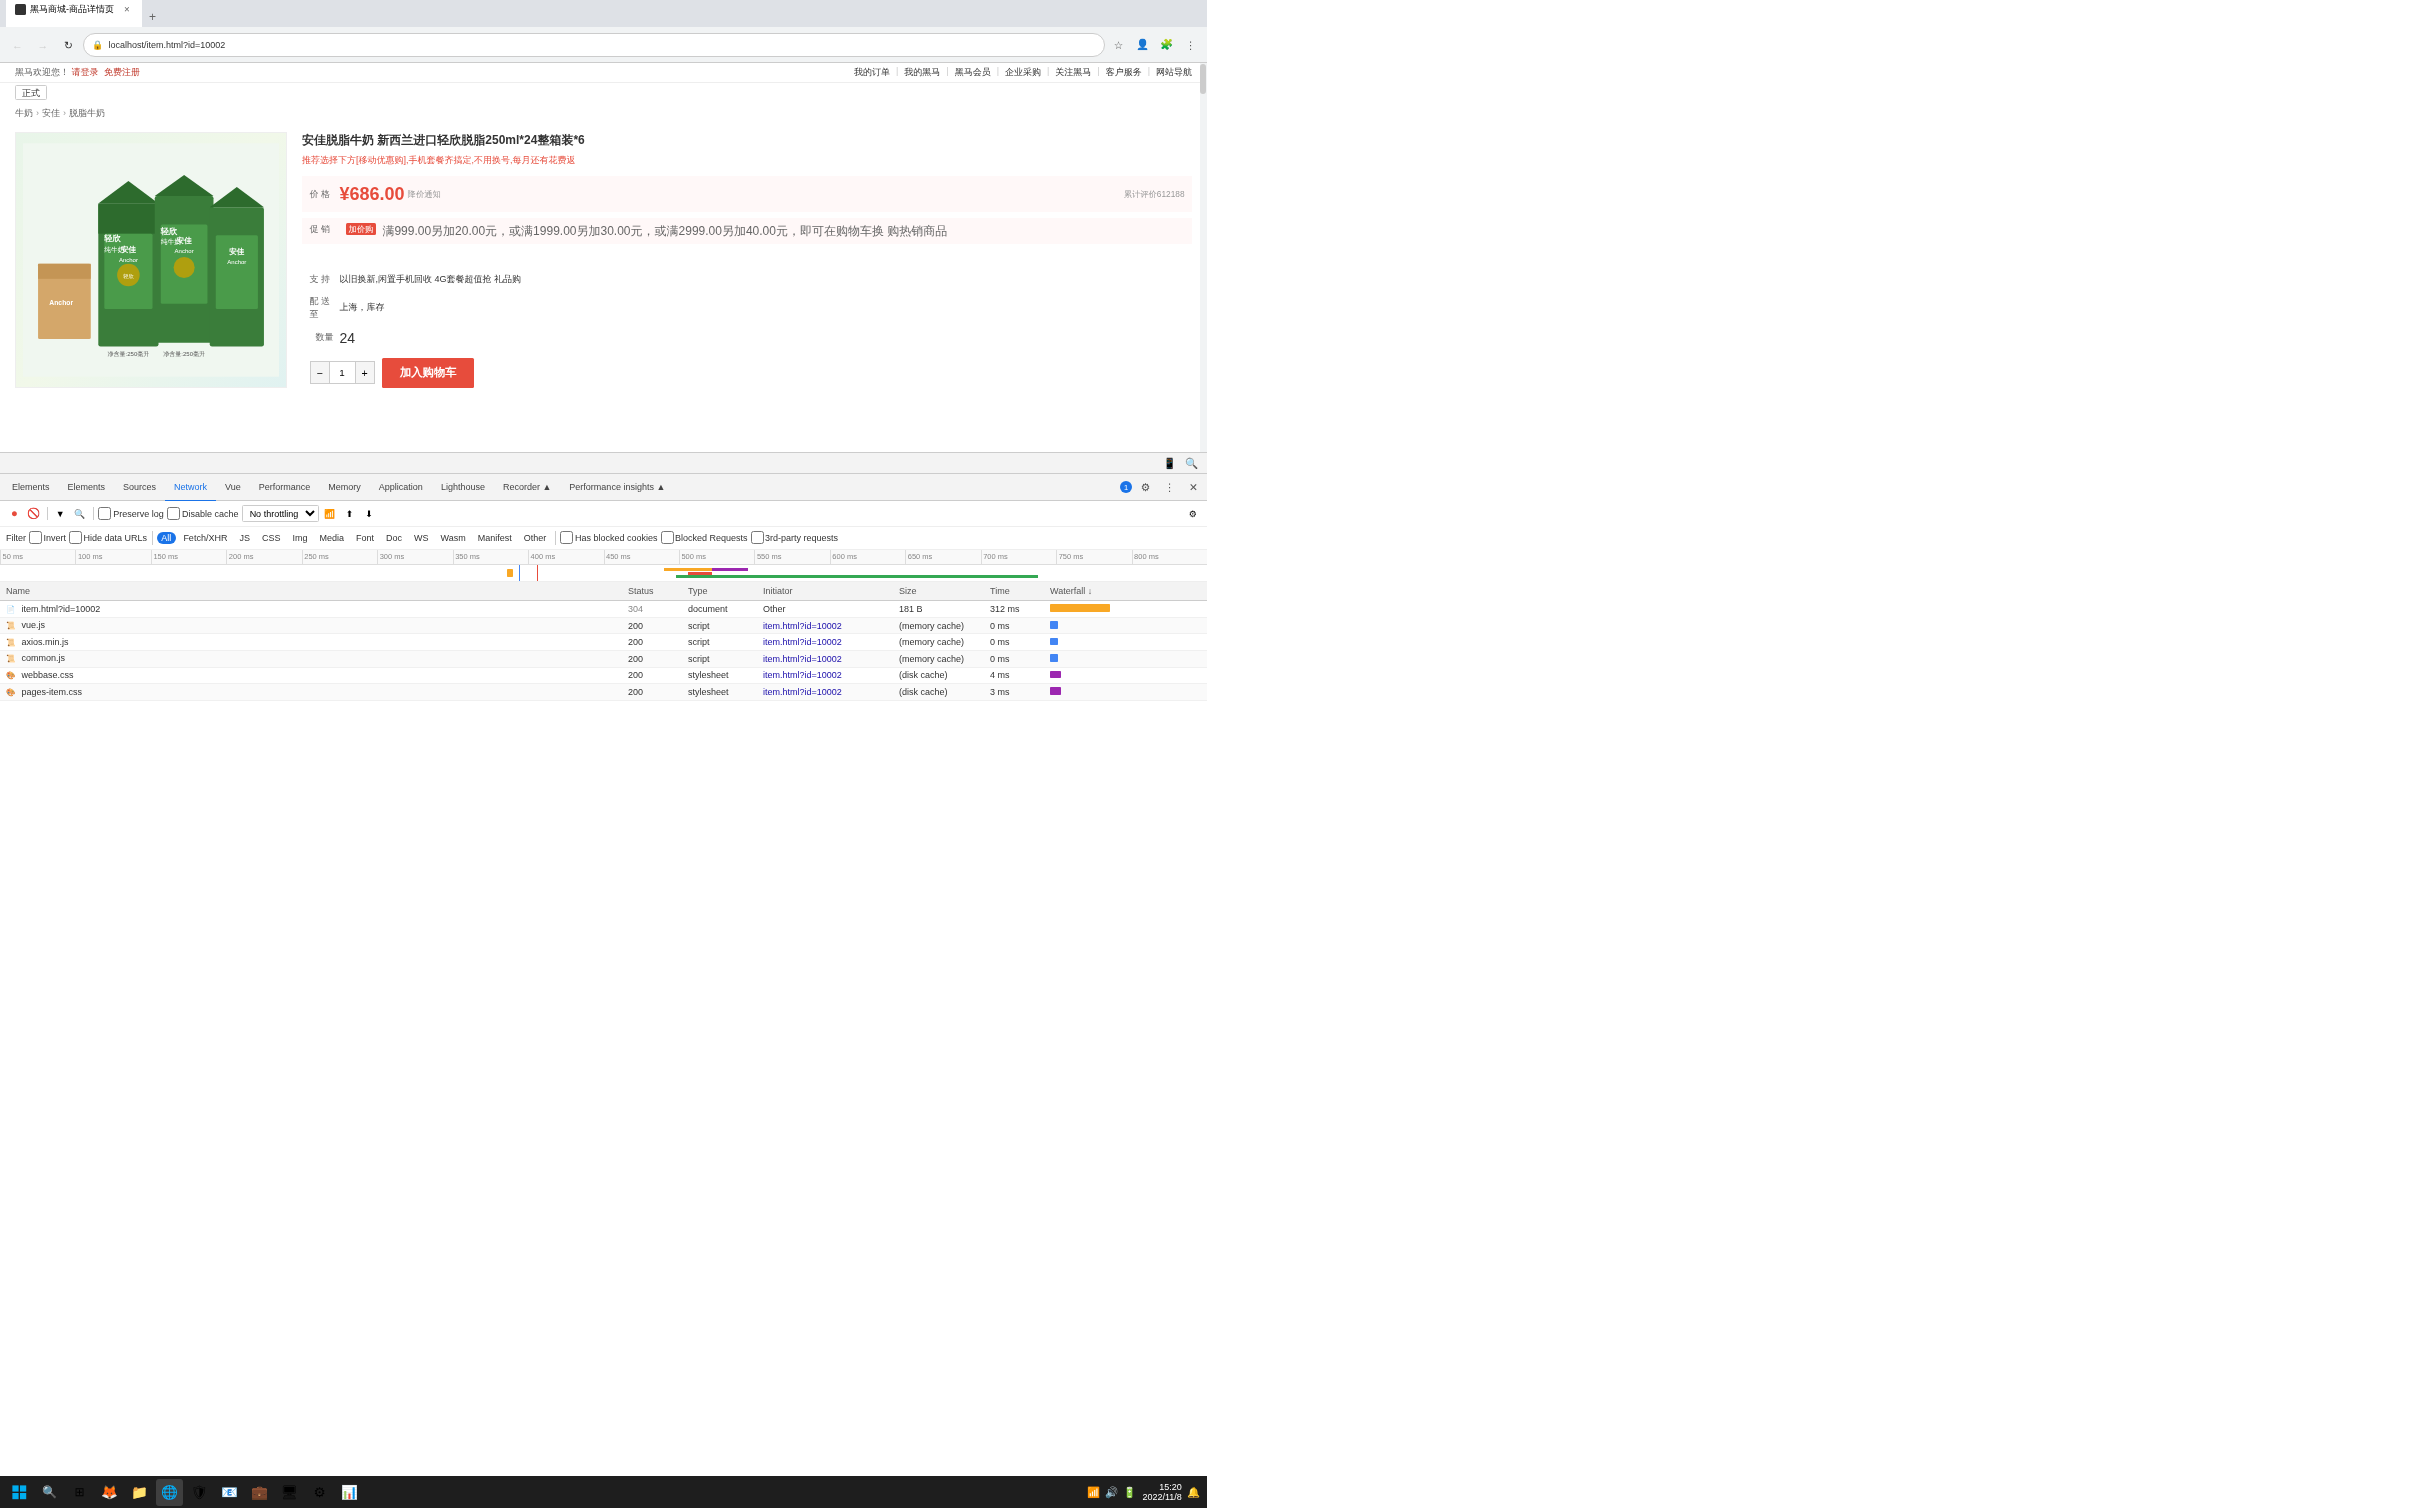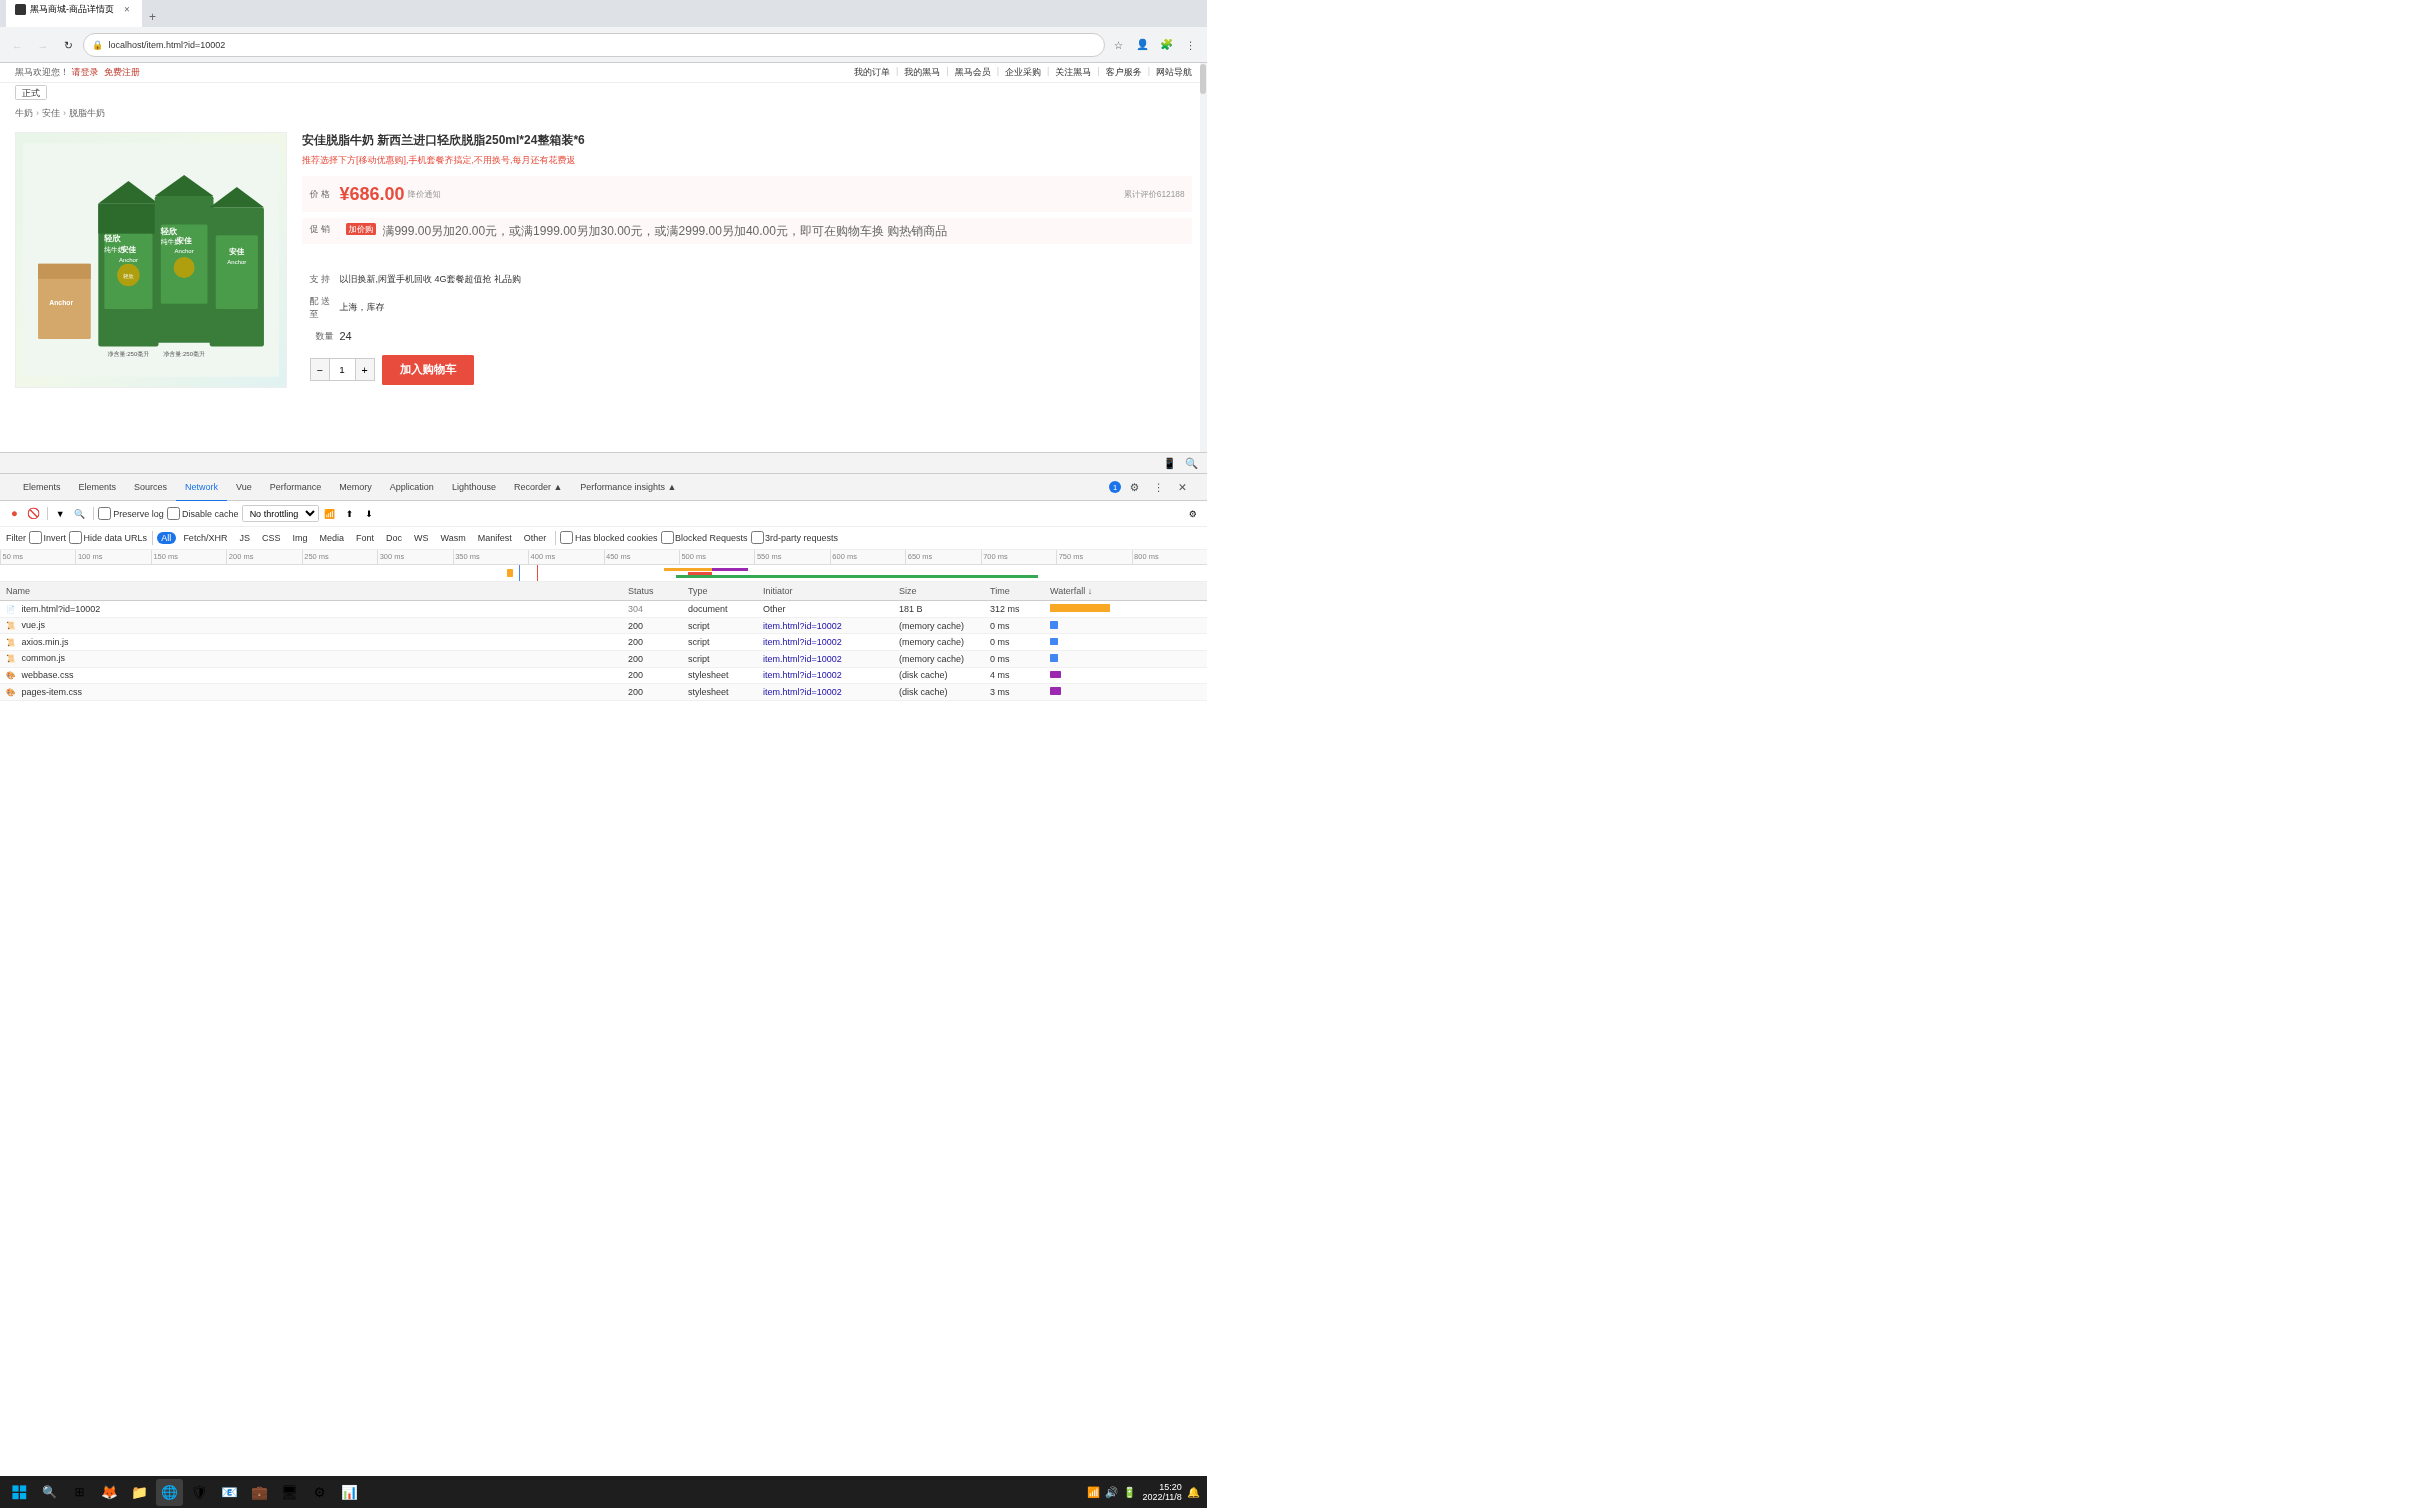--- a/index.html
+++ b/index.html
@@ -50,35 +50,35 @@
     .promo-label { font-size: 9px; color: #666; width: 30px; flex-shrink: 0; }
     .promo-tag { background: #e74c3c; color: #fff; font-size: 8.3px; padding: 0.8px 3px; border-radius: 1.5px; flex-shrink: 0; }
     .promo-text { font-size: 12px; color: #666; flex: 1; }
 
     .info-row { display: flex; padding: 4.5px 7.5px; align-items: center; }
     .info-label { font-size: 9px; color: #666; width: 30px; }
     .info-value { font-size: 9px; color: #333; }
 
     .qty-row { display: flex; padding: 4.5px 7.5px; align-items: center; text-align: center; }
     .qty-label { font-size: 9px; color: #666; width: 30px; }
-    .qty-value { font-size: 11px; color: #333; }
+    .qty-value { font-size: 14px; color: #333; }
 
     .action-row { display: flex; padding: 7.5px; align-items: center; gap: 7.5px; }
     .qty-stepper { display: flex; align-items: center; border: 0.8px solid #ccc; }
     .qty-stepper button { width: 18px; height: 21px; border: none; background: #f5f5f5; cursor: pointer; font-size: 10.6px; }
     .qty-stepper input { width: 30px; height: 21px; border: none; border-left: 0.8px solid #ccc; border-right: 0.8px solid #ccc; text-align: center; font-size: 9.8px; }
     .add-cart-btn { background: #e74c3c; color: #fff; border: none; padding: 0 18px; height: 30px; font-size: 11.3px; font-weight: bold; border-radius: 1.5px; cursor: pointer; }
 
     
     .page-scrollbar { position: absolute; right: 0; top: 0; width: 7.5px; height: 100%; background: #f1f3f4; }
     .page-scrollbar-thumb { width: 6px; margin: 0.8px; height: 30px; background: #ccc; border-radius: 3px; }
 
     
     .devtools { height: 329px; background: #fff; border-top: 0.8px solid #ccc; display: flex; flex-direction: column; }
-    .devtools-tabs { display: flex; align-items: center; background: #f3f3f3; border-bottom: 0.8px solid #ccc; height: 27px; padding: 0 14px; gap: 0; }
+    .devtools-tabs { display: flex; align-items: center; background: #f3f3f3; border-bottom: 0.8px solid #ccc; height: 27px; padding: 0 3px; gap: 0; }
     .devtools-tab { padding: 0 9px; height: 27px; display: flex; align-items: center; font-size: 9px; color: #444; cursor: pointer; border-bottom: 1.5px solid transparent; white-space: nowrap; }
     .devtools-tab.active { color: #1a73e8; border-bottom: 1.5px solid #1a73e8; }
     .devtools-tab-right { margin-left: auto; display: flex; align-items: center; gap: 3px; }
     .devtools-icon-btn { width: 21px; height: 21px; border: none; background: none; border-radius: 3px; cursor: pointer; display: flex; align-items: center; justify-content: center; font-size: 10.6px; color: #555; }
     .badge { background: #1a73e8; color: #fff; border-radius: 50%; width: 12px; height: 12px; font-size: 7.5px; display: flex; align-items: center; justify-content: center; }
 
     .network-toolbar { display: flex; align-items: center; gap: 3px; padding: 3px 6px; border-bottom: 0.8px solid #eee; height: 26px; background: #fff; }
     .network-btn { width: 16.6px; height: 16.6px; border: none; background: none; border-radius: 2.3px; cursor: pointer; display: flex; align-items: center; justify-content: center; font-size: 9px; }
     .network-btn.record-active { color: #e74c3c; }
     .sep-line { width: 0.8px; height: 13.6px; background: #ccc; margin: 0 1.5px; }

